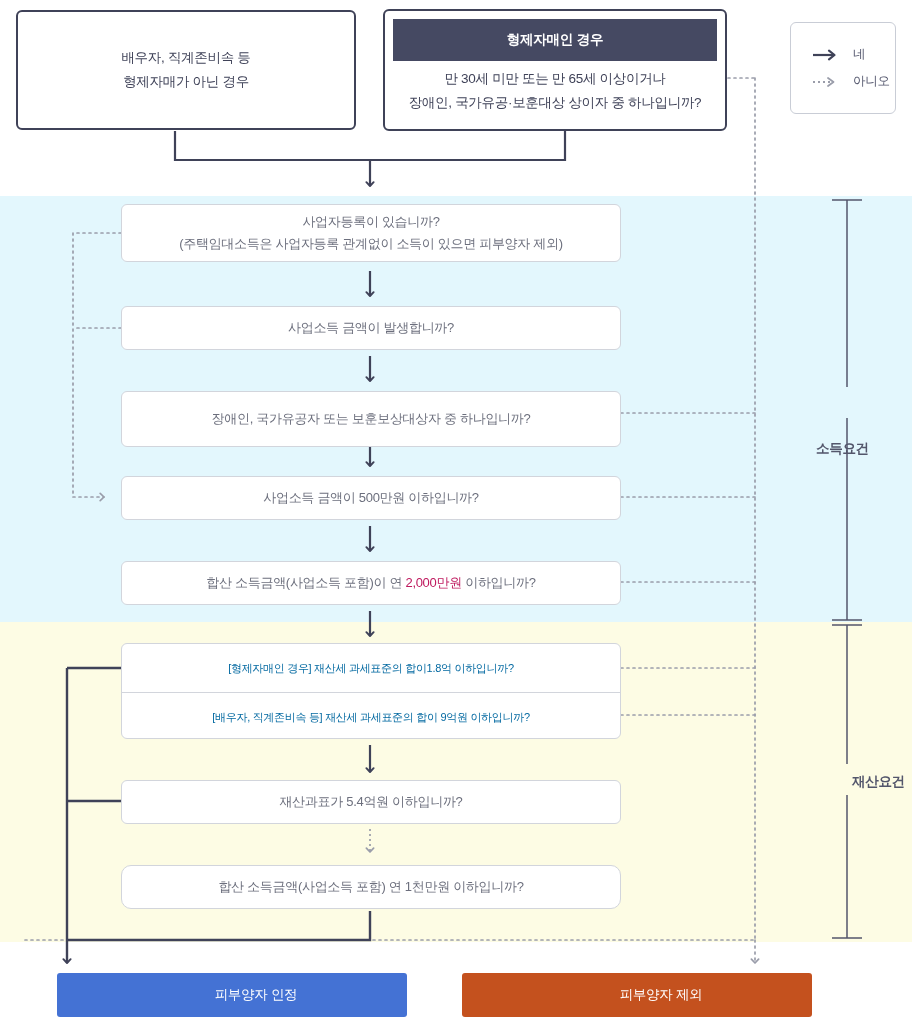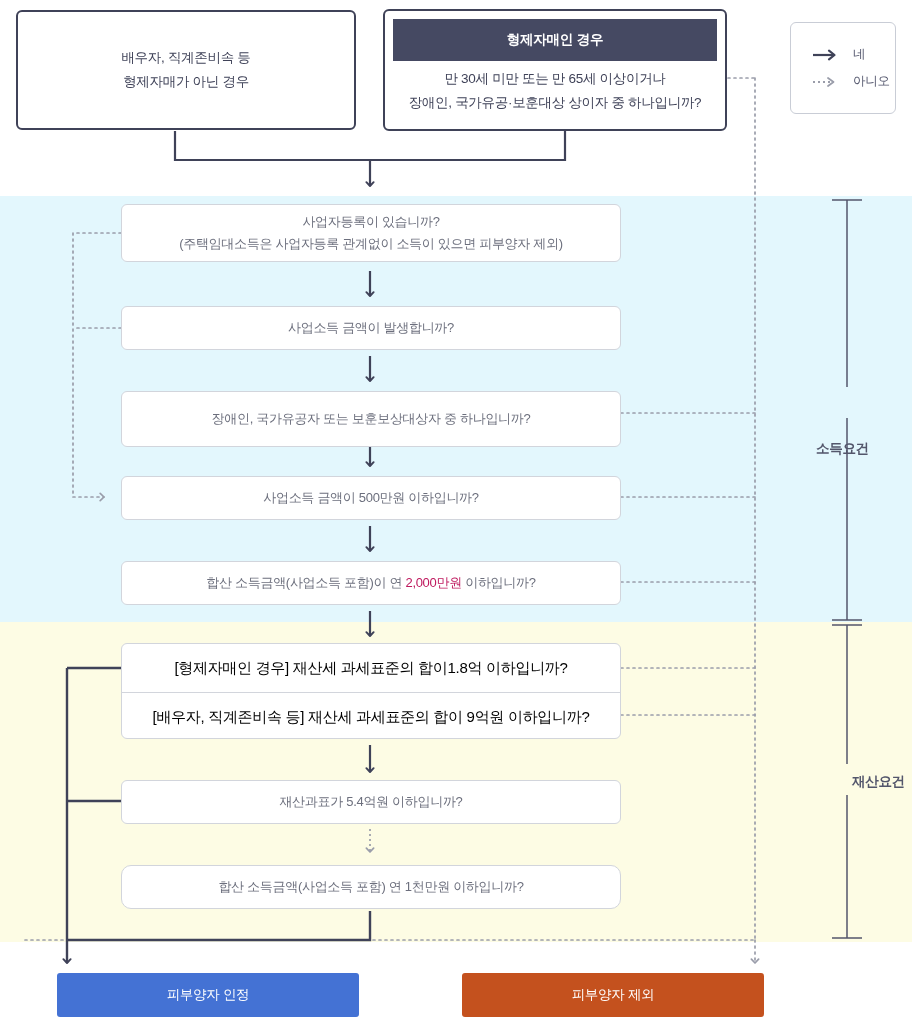--- a/index.html
+++ b/index.html
@@ -70,29 +70,29 @@
   .qbox .accent{color:#be185d;}
 
   
   #qbox-asset-dual{
     position:absolute;left:121px;top:643px;width:500px;height:96px;
     border:1px solid #d2d5dc;border-radius:6px;background:#ffffff;
     box-sizing:border-box;overflow:hidden;
   }
   #qbox-asset-dual .half{
     height:48px;display:flex;align-items:center;justify-content:center;
-    color:#000000;font-size:15px;letter-spacing:-0.3px;
+    color:#0369a1;font-size:11px;letter-spacing:-0.3px;
   }
   #qbox-asset-dual .half.top{border-bottom:1px solid #d2d5dc;}
 
   
   .resultbtn{
     position:absolute;height:44px;border-radius:3px;
     display:flex;align-items:center;justify-content:center;
-    color:#ffffff;font-size:13.5px;letter-spacing:-0.3px;
+    color:#ffffff;font-size:13.5px;letter-spacing:-0.3px;padding-left:48px;
   }
   #btn-accept{left:57px;top:973px;width:302px;background:#4472d4;}
   #btn-exclude{left:462px;top:973px;width:302px;background:#c4511e;}
 
   
   .bracket-label{
     position:absolute;font-size:13.5px;font-weight:bold;
     color:#53566b;letter-spacing:-0.3px;white-space:nowrap;
   }
   #label-income{left:816px;top:396px;margin-top:44px;}

